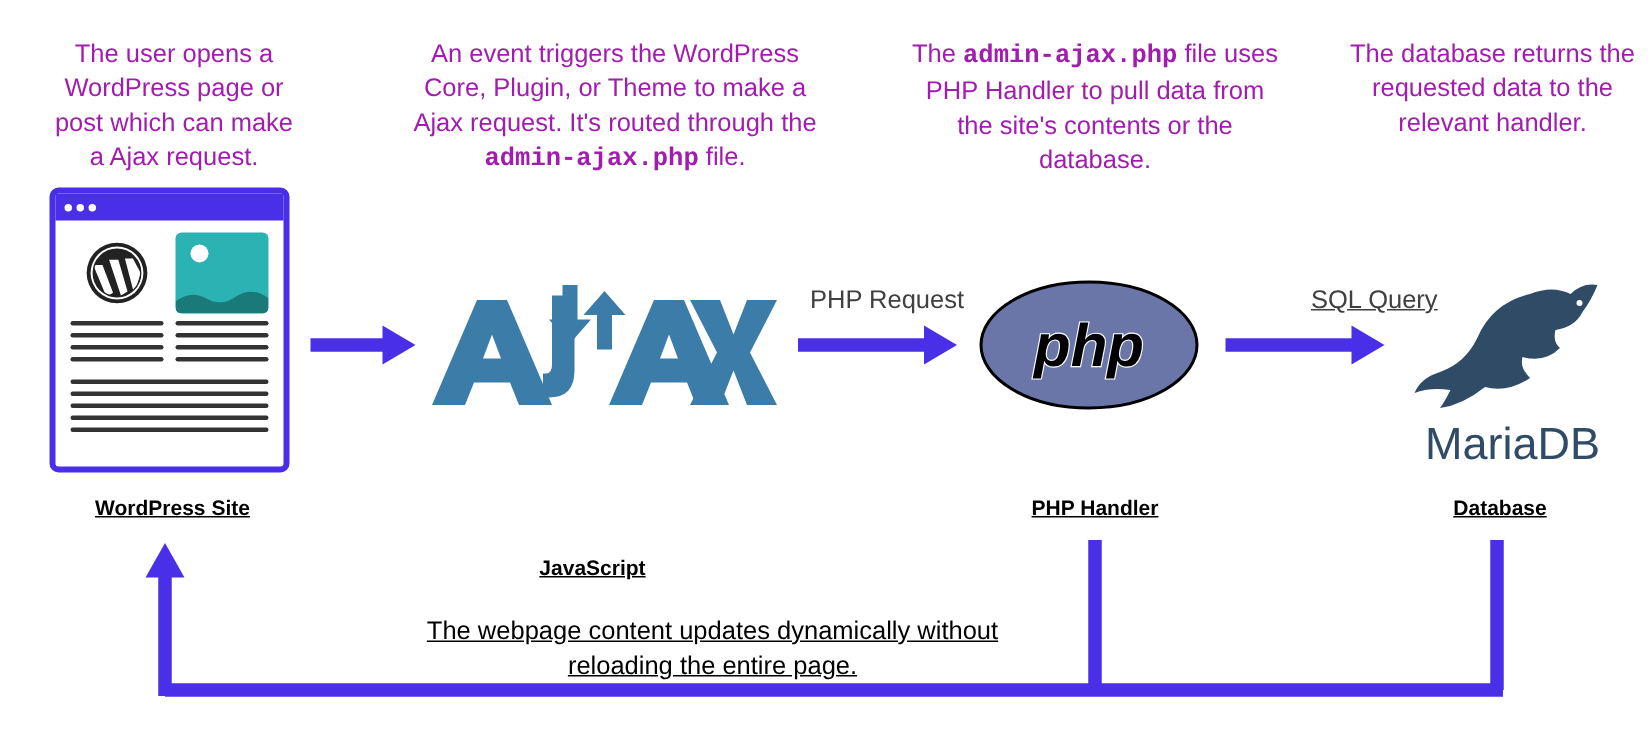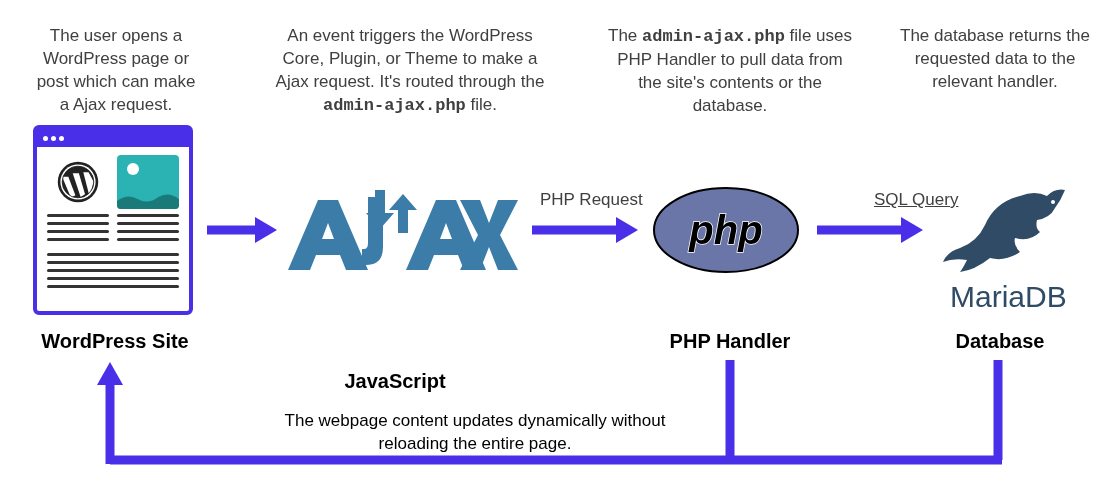--- a/index.html
+++ b/index.html
@@ -10,28 +10,29 @@
   background: #fff;
   position: relative;
   overflow: hidden;
 }
 .mono { font-family: "Courier New", monospace; font-weight: bold; }
 .top-text {
   position: absolute;
   text-align: center;
   font-size: 17px;
   line-height: 1.35;
-  color: #404040;
+  color: #a21caf;
 }
 .node-label {
   position: absolute;
   font-weight: 700;
-  font-size: 20px;
+  font-size: 14px;
   color: #000;
   text-align: center;
+  text-decoration: underline;
 }
 .arrow-label {
   position: absolute;
   font-size: 17px;
   color: #404040;
 }
 .wp-icon {
   position: absolute;
   left: 33px;
   top: 125px;
@@ -65,21 +66,21 @@
 }
 .wp-img-placeholder .sun { position: absolute; top: 8px; left: 10px; width: 12px; height: 12px; background: #fff; border-radius: 50%; }
 .wp-img-placeholder svg { display: block; }
 .wp-lines-full { padding: 0 10px; display: flex; flex-direction: column; gap: 5px; margin-top: 4px; }
 .ajax-logo { position: absolute; left: 288px; top: 185px; }
 .php-logo { position: absolute; left: 652px; top: 180px; }
 .mariadb-logo { position: absolute; left: 935px; top: 180px; }
 .mariadb-text { position: absolute; left: 950px; top: 280px; font-size: 30px; color: #2f4b66; font-weight: 400; }
 .arrow-svg { position: absolute; }
 .return-path { position: absolute; }
-.bottom-caption { position: absolute; left: 265px; top: 410px; width: 420px; text-align: center; font-size: 17px; line-height: 1.35; }
+.bottom-caption { position: absolute; left: 265px; top: 410px; width: 420px; text-align: center; font-size: 17px; line-height: 1.35; text-decoration: underline; }
 </style>
 </head>
 <body>
 
 <div class="top-text" style="left:30px; top:25px; width:172px;">The user opens a WordPress page or post which can make a Ajax request.</div>
 <div class="top-text" style="left:265px; top:25px; width:290px;">
   <span>An event triggers the WordPress Core, Plugin, or Theme to make a Ajax request. It's routed through the </span><span class="mono">admin-ajax.php</span><span> file.</span>
 </div>
 <div class="top-text" style="left:605px; top:25px; width:250px;">
   <span>The </span><span class="mono">admin-ajax.php</span><span> file uses PHP Handler to pull data from the site's contents or the database.</span>

